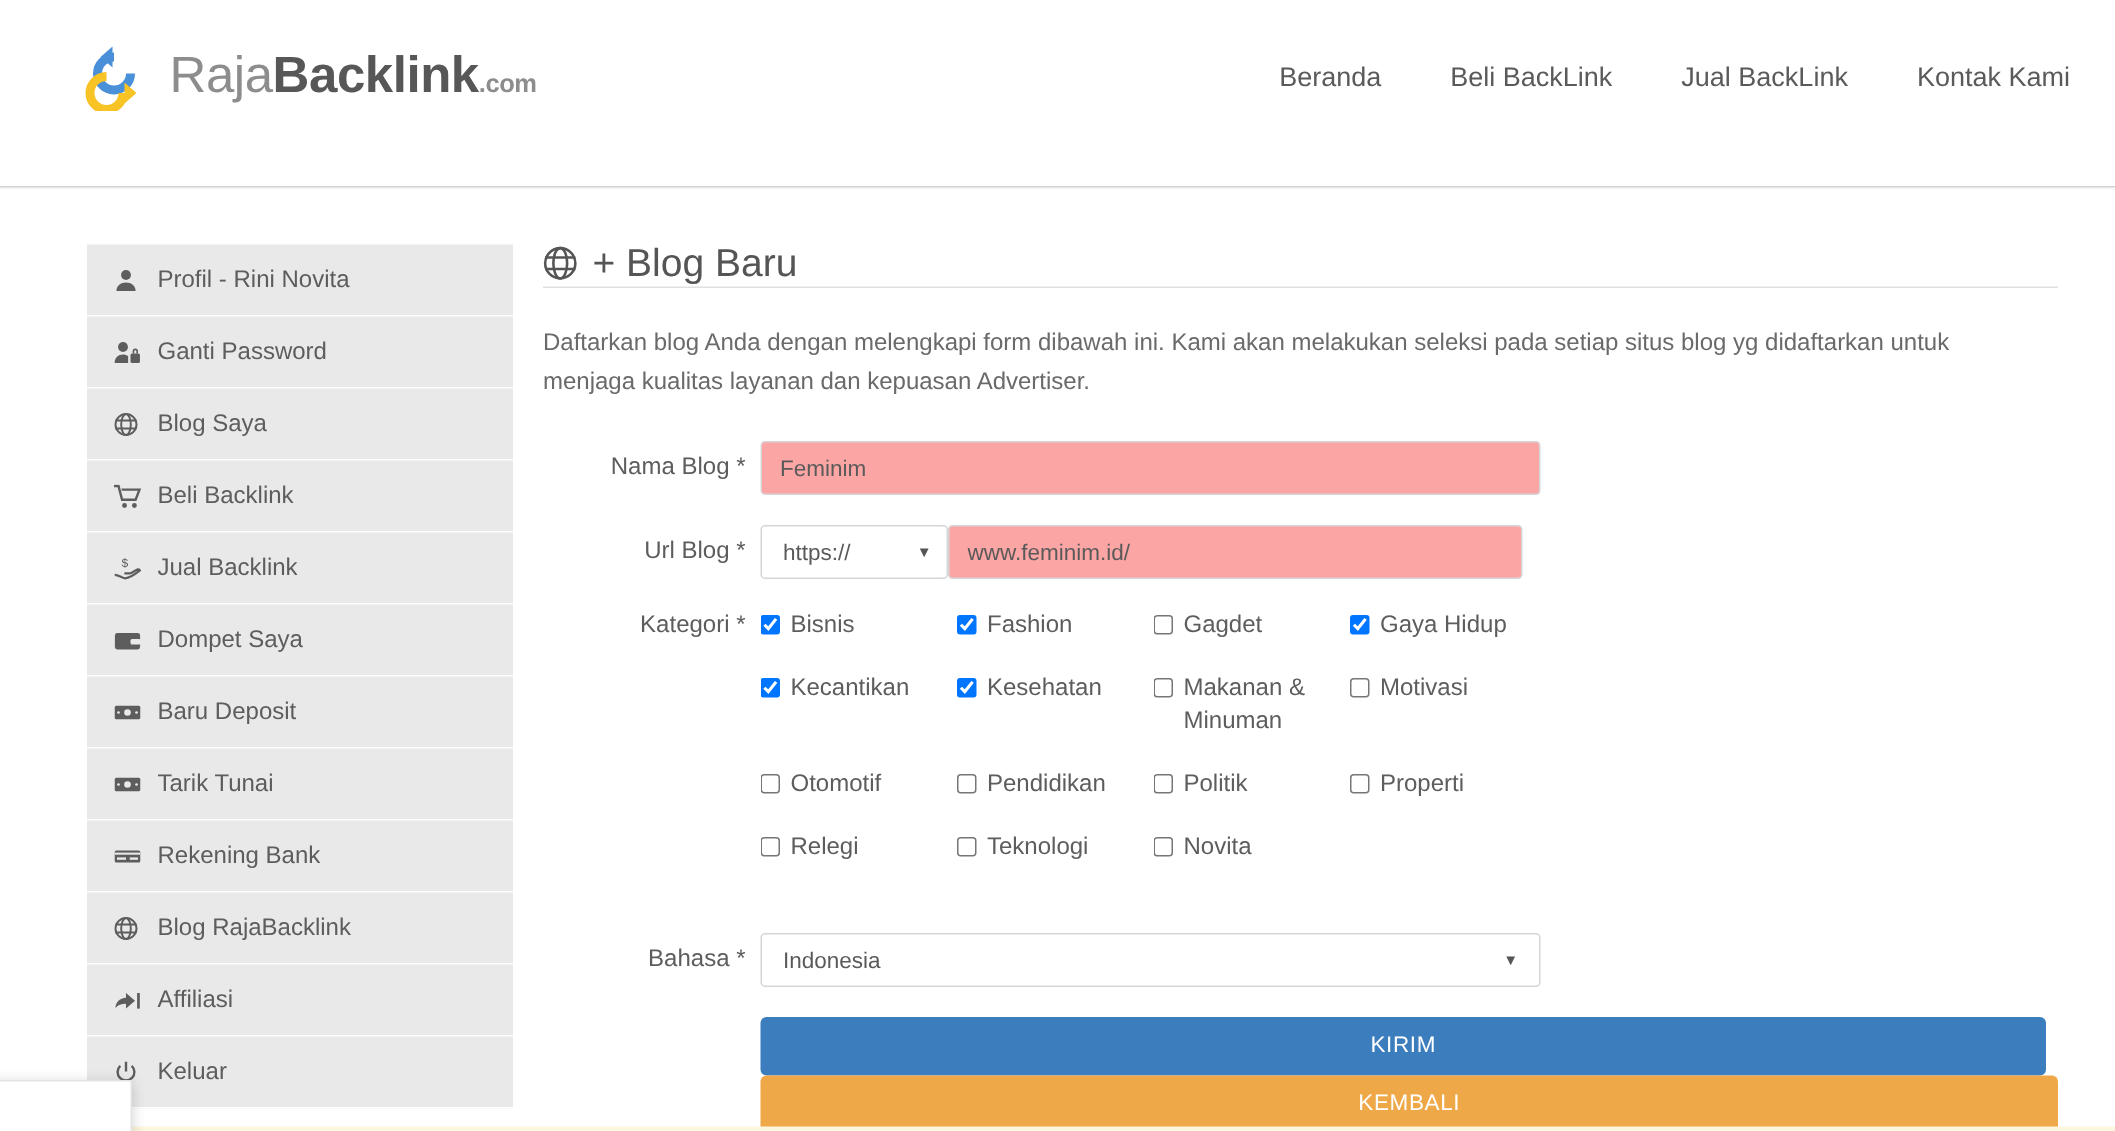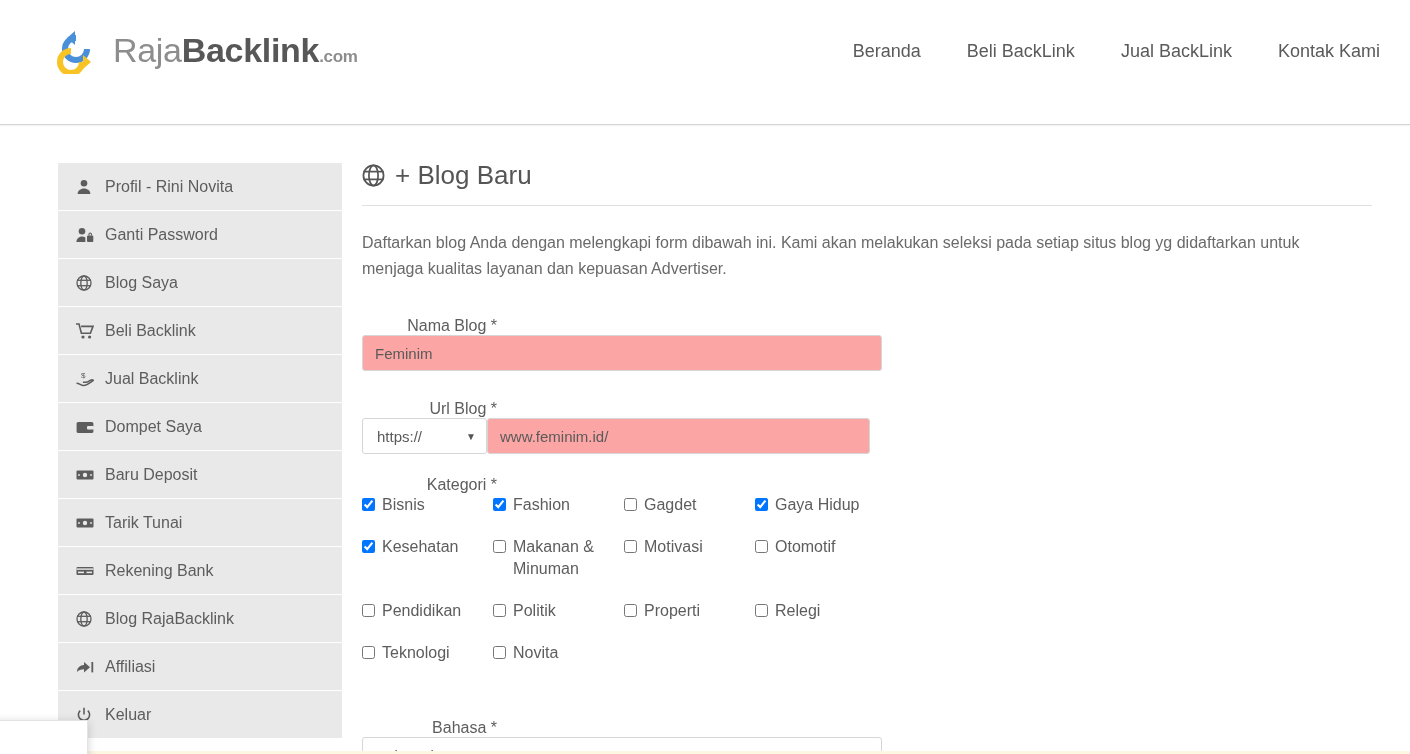--- a/index.html
+++ b/index.html
@@ -43,28 +43,28 @@
   }
   .side-item .ico{
     width:22px;margin-right:7px;color:#5d5d5d;font-size:15px;
     display:inline-flex;align-items:center;justify-content:flex-start;
   }
   .side-item .ico svg{display:block;}
   
   .main{position:absolute;left:362px;top:22px;width:1010px;}
   .panel-title{
     font-size:26px;color:#555;display:flex;align-items:center;
-    padding-bottom:14px;border-bottom:1px solid #e0e0e0;white-space:nowrap;
+    border-bottom:1px solid #e0e0e0;white-space:nowrap;
   }
   .panel-title .globe{margin-right:10px;display:inline-flex;}
   .intro{
     margin-top:24px;font-size:16px;line-height:26px;color:#6a6a6a;width:990px;
   }
   form{margin-top:26px;}
-  .frow{display:flex;align-items:flex-start;margin-bottom:20px;flex-direction:column;}
+  .frow{display:flex;align-items:flex-start;margin-bottom:20px;}
   .flabel{
     width:145px;text-align:right;padding-right:10px;font-size:16px;color:#5d5d5d;
     padding-top:9px;box-sizing:border-box;white-space:nowrap;
   }
   .fcontrol{display:flex;align-items:flex-start;}
   .inp{
     height:36px;border:1px solid #d6d6d6;border-radius:3px;background:#fca5a5;
     font-family:"Liberation Sans","DejaVu Sans",sans-serif;font-size:15px;color:#5a5a5a;
     padding:0 12px;box-sizing:border-box;outline:none;
   }
@@ -328,20 +328,24 @@
             <input type="checkbox" style="">
             <span class="cat-label">Gagdet</span>
           </label>
           <label class="cat-cell">
             <input type="checkbox" checked="" style="">
             <span class="cat-label">Gaya Hidup</span>
           </label>
 
           <label class="cat-cell">
             <input type="checkbox" checked="" style="">
+            <span class="cat-label">Kecantikan</span>
+          </label>
+          <label class="cat-cell">
+            <input type="checkbox" checked="" style="">
             <span class="cat-label">Kesehatan</span>
           </label>
           <label class="cat-cell">
             <input type="checkbox" style="">
             <span class="cat-label">Makanan &amp; Minuman</span>
           </label>
           <label class="cat-cell">
             <input type="checkbox" style="">
             <span class="cat-label">Motivasi</span>
           </label>

